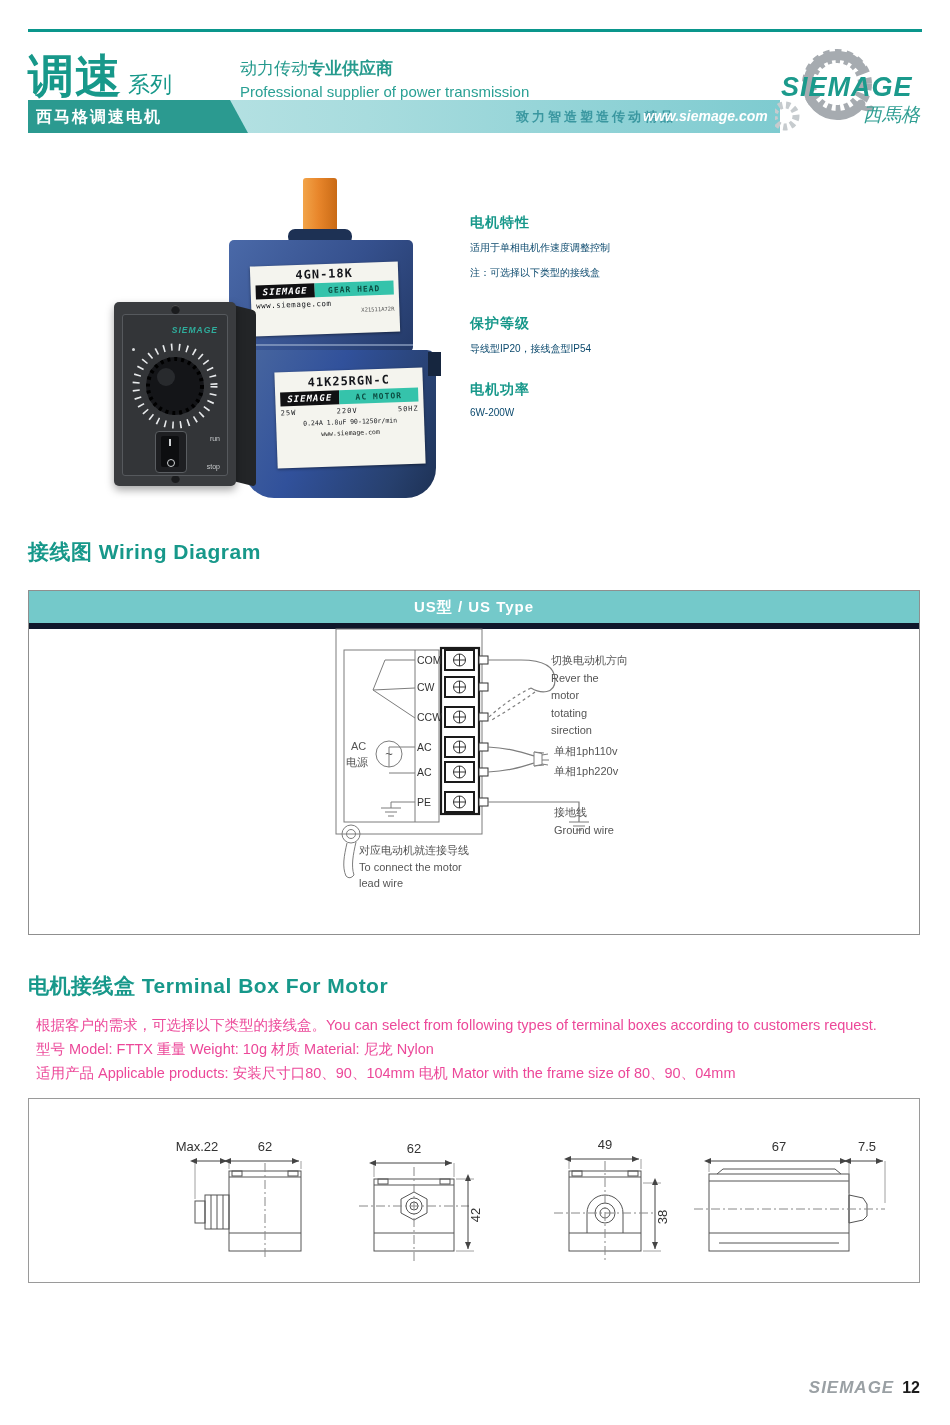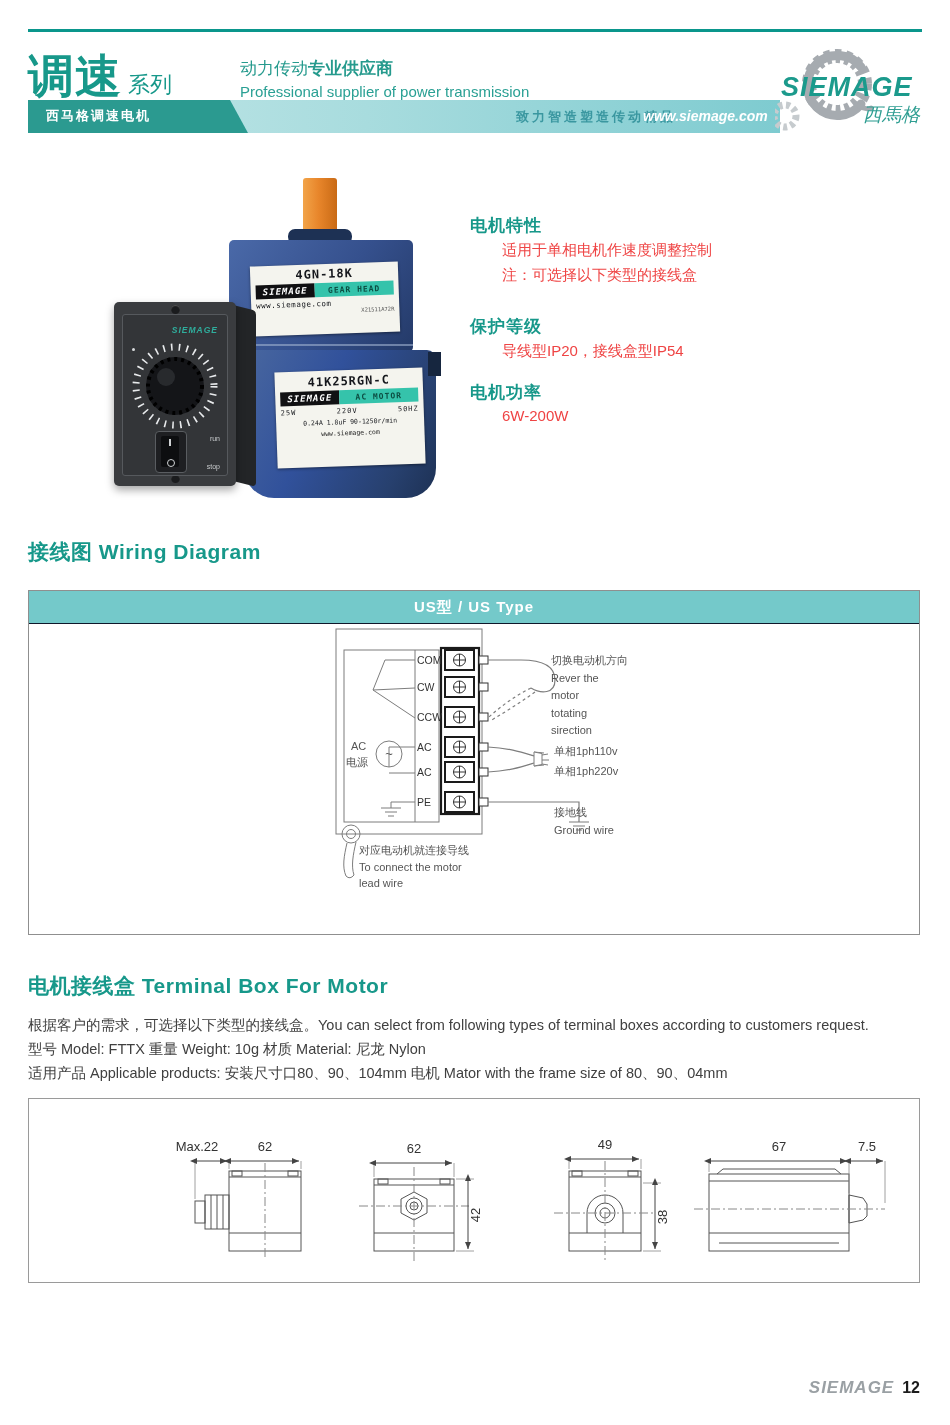--- a/index.html
+++ b/index.html
@@ -13,22 +13,22 @@
   #series .big{font-size:46px;font-weight:bold;letter-spacing:1px;}
   #series .small{font-size:22px;margin-left:6px;}
   #supplier{left:240px;top:57px;color:#259a8d;}
   #supplier .cn{font-size:17px;}
   #supplier .cn b{font-weight:bold;}
   #supplier .en{font-size:15px;margin-top:3px;color:#2aa094;}
   #brand-bar{left:28px;top:100px;width:752px;height:33px;
              background:linear-gradient(90deg,#c4e7e8 0%,#a8dcde 45%,#7ecbd0 100%);}
   #brand-bar .dark{position:absolute;left:0;top:0;height:100%;width:220px;background:#2b9a90;
                    clip-path:polygon(0 0,202px 0,220px 100%,0 100%);}
-  #brand-bar .product{position:absolute;left:18px;top:0;line-height:33px;color:#fff;
-                      font-size:13px;font-weight:bold;letter-spacing:2px;font-family:Liberation Mono, monospace;}
+  #brand-bar .product{position:absolute;left:8px;top:0;line-height:33px;color:#fff;
+                      font-size:16px;font-weight:bold;letter-spacing:2px;}
   #brand-bar .slogan{position:absolute;left:452px;top:0;line-height:33px;color:#3a97a0;
                      font-size:13px;font-weight:bold;letter-spacing:3px;margin-left:36px;}
   #brand-bar .url{position:absolute;left:615px;top:0;line-height:33px;color:#fff;
                   font-size:14px;font-weight:bold;font-style:italic;}
   #logo{left:775px;top:42px;width:170px;height:90px;}
   #logo .wordmark{position:absolute;left:6px;top:30px;font-size:27px;font-weight:bold;
                   font-style:italic;color:#1b9a8c;letter-spacing:1px;z-index:2;}
   #logo .cnname{position:absolute;left:88px;top:60px;font-size:19px;color:#2f9e92;
                 font-family:"Liberation Serif",serif;font-style:italic;z-index:2;}
 
@@ -74,29 +74,29 @@
   #panel .led{position:absolute;left:9px;top:33px;width:3px;height:3px;border-radius:50%;background:#d8dadc;}
   #dial{position:absolute;left:7px;top:26px;}
   #switch{position:absolute;left:32px;top:116px;width:30px;height:40px;background:#1e1f22;
           border:1px solid #5a5d61;border-radius:4px;}
   #switch .rocker{position:absolute;left:5px;top:4px;width:18px;height:31px;background:#0d0e10;border-radius:2px;}
   #switch .mark-i{position:absolute;left:13px;top:7px;width:2px;height:7px;background:#cfd2d4;}
   #switch .mark-o{position:absolute;left:11px;bottom:5px;width:6px;height:6px;border:1px solid #cfd2d4;border-radius:50%;}
   .sw-label{position:absolute;right:7px;color:#c8cbcd;font-size:7px;}
 
   
-  .spec-title{left:470px;color:#17988a;font-size:17px;font-weight:bold;letter-spacing:1px;}
-  .spec-line{left:470px;color:#ef4444;font-size:15px;margin-left:32px;}
+  .spec-title{left:470px;color:#17988a;font-size:14px;font-weight:bold;letter-spacing:1px;}
+  .spec-line{left:470px;color:#0c4a6e;font-size:10px;}
 
   
   .section-title{left:28px;color:#17988a;font-size:21px;font-weight:bold;letter-spacing:.5px;}
   #wiring-box{left:28px;top:590px;width:892px;height:345px;border:1px solid #8f8f8f;box-sizing:border-box;}
   #wiring-box .hd{height:32px;line-height:32px;background:#74c9ca;color:#fff;text-align:center;
-                  font-size:15px;font-weight:bold;letter-spacing:1px;border-bottom:1px solid #0f172a;}
-  .para{left:28px;color:#404040;font-size:14.5px;}
+                  font-size:15px;font-weight:bold;letter-spacing:1px;border-bottom:6px solid #0f172a;}
+  .para{left:36px;color:#ec4899;font-size:14.5px;}
   #drawings-box{left:28px;top:1098px;width:892px;height:185px;border:1px solid #9a9a9a;box-sizing:border-box;}
 
   
   #footer{right:30px;top:1378px;display:flex;align-items:baseline;gap:8px;}
   #footer .fb{color:#9aa0a4;font-size:17px;font-weight:bold;font-style:italic;letter-spacing:1px;}
   #footer .pg{color:#1c1c1c;font-size:16px;font-weight:bold;}
 
   svg text{font-family:"Liberation Sans",sans-serif;}
   .cjk{font-family:"Liberation Sans",sans-serif;}
 </style>

